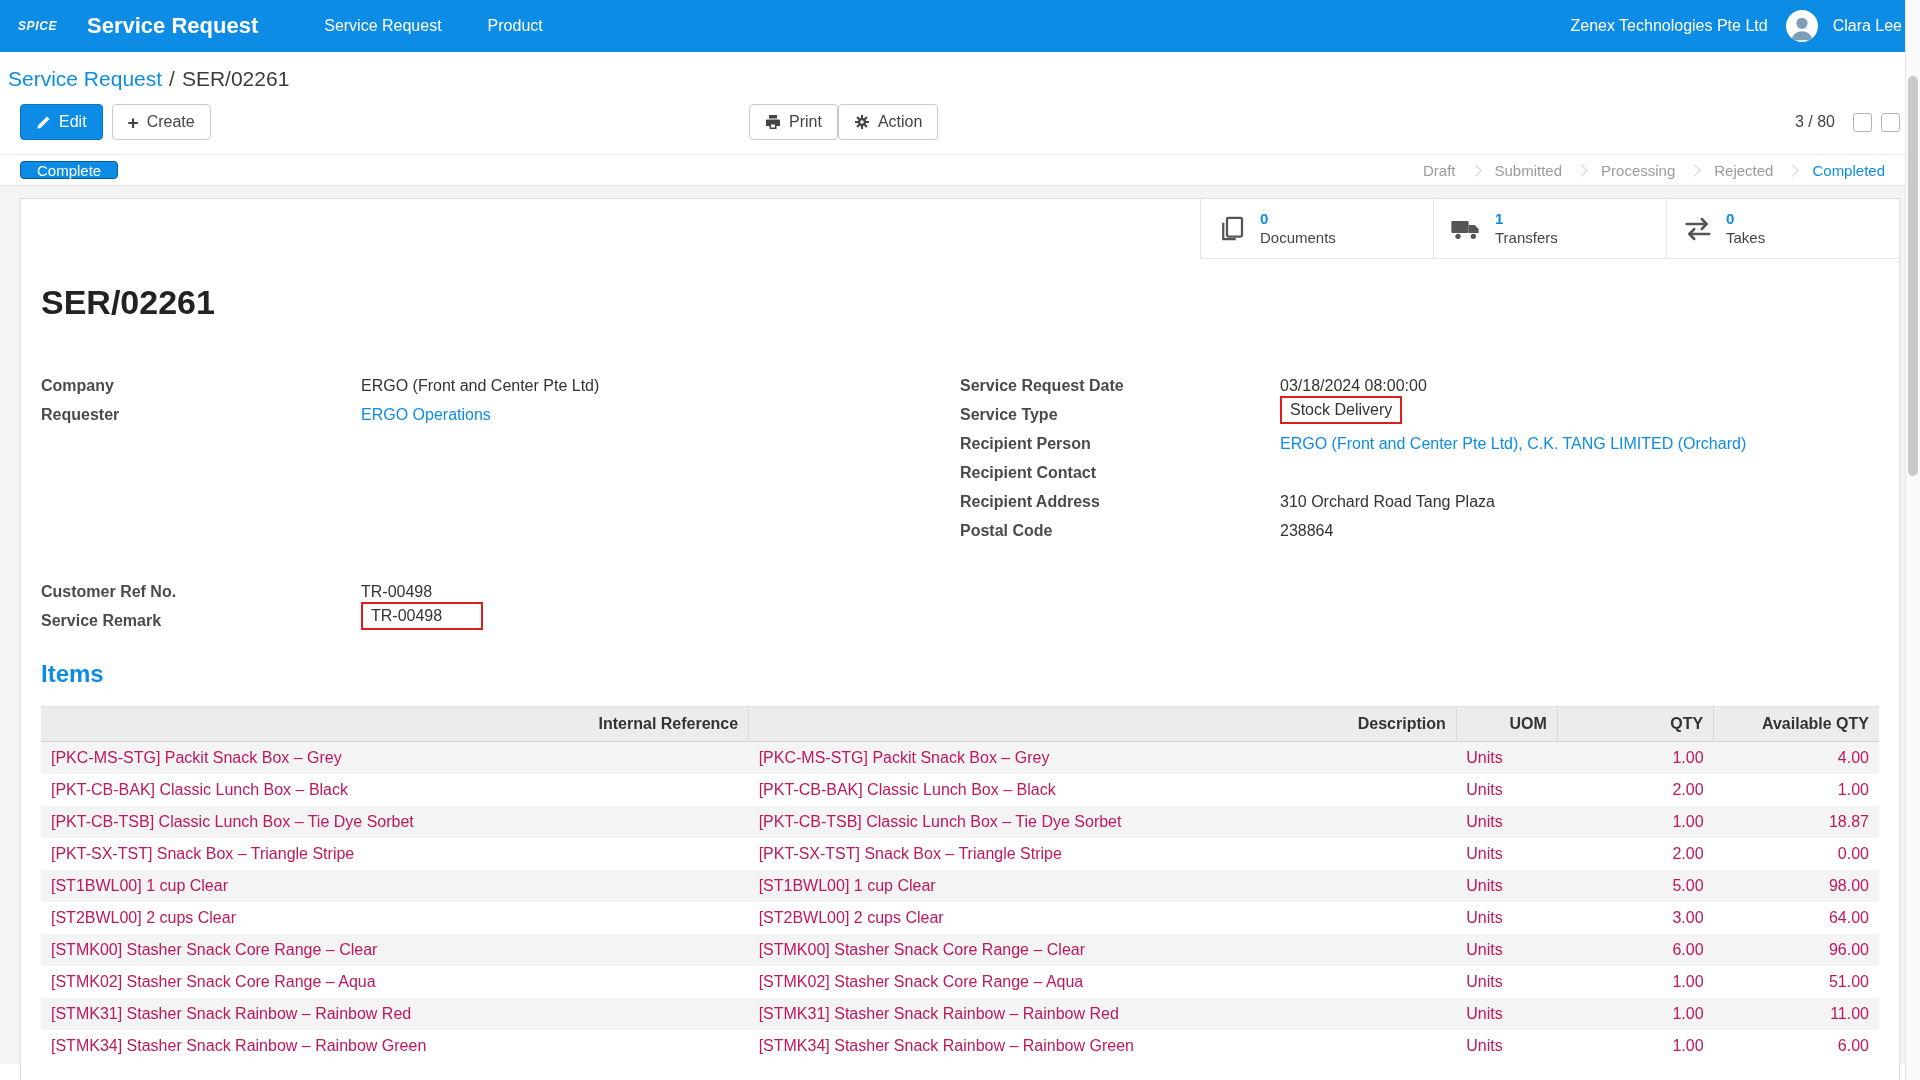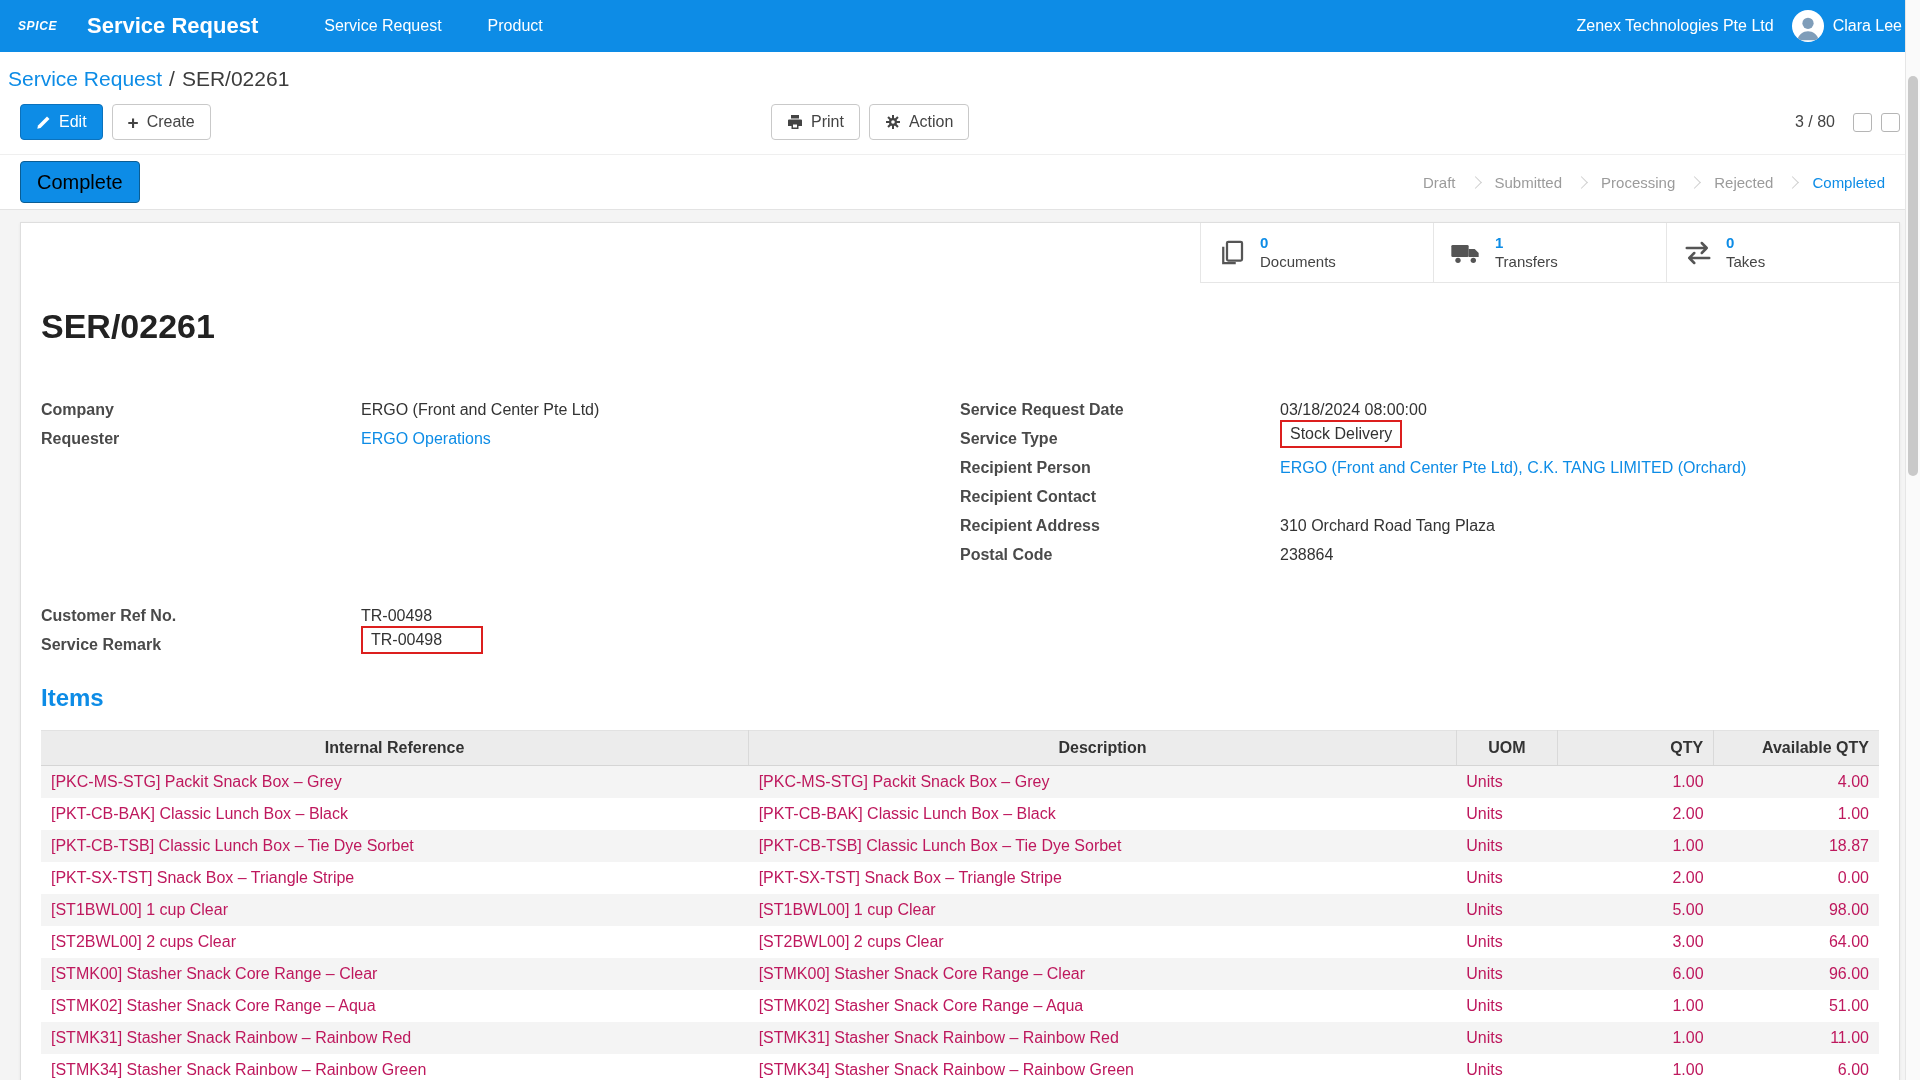--- a/index.html
+++ b/index.html
@@ -7,46 +7,46 @@
   html, body { width: 1920px; height: 1080px; overflow: hidden; }
   body { font-family: "Liberation Sans", sans-serif; background: #fff; color: #333; }
 
   
   .topbar { height: 52px; background: var(--primary); display: flex; align-items: center; padding: 0 18px; color: #fff; }
   .logo { font-size: 12px; font-weight: bold; font-style: italic; letter-spacing: .6px; }
   .app-title { font-size: 22px; font-weight: 700; margin-left: 30px; }
   .topnav { display: flex; gap: 46px; margin-left: 66px; font-size: 16px; }
   .topnav span { cursor: pointer; }
   .top-right { margin-left: auto; display: flex; align-items: center; gap: 18px; font-size: 16px; }
-  .user-menu { display: flex; align-items: center; gap: 9px; cursor: pointer; }
+  .user-menu { display: flex; align-items: center; gap: 15px; cursor: pointer; }
   .avatar { width: 32px; height: 32px; border-radius: 50%; background: #fff; display: flex; align-items: flex-end; justify-content: center; overflow: hidden; }
 
   
   .breadcrumb-row { padding: 15px 8px 5px; font-size: 21px; background: #fff; }
   .breadcrumb-link { color: var(--primary); text-decoration: none; cursor: pointer; }
   .breadcrumb-sep { color: #3c3c3c; margin: 0 7px; }
   .breadcrumb-current { color: #3c3c3c; }
 
   
   .control-row { display: flex; align-items: center; padding: 8px 20px 14px; position: relative; background: #fff; }
   .btn-group-left { display: flex; gap: 9px; }
-  .btn-group-center { position: absolute; left: 771px; display: flex; gap: 9px; }
+  .btn-group-center { position: absolute; left: 749px; display: flex; }
   .btn { display: inline-flex; align-items: center; gap: 8px; height: 36px; padding: 0 15px; font-size: 16px;
          border-radius: 4px; border: 1px solid #c9c9c9; background: #fff; color: #444; cursor: pointer; font-family: inherit; }
   .btn svg { flex: none; }
   .btn-primary { background: var(--primary); border-color: #0b72bd; color: #fff; }
   .plus-glyph { font-size: 19px; font-weight: 700; line-height: 1; }
   .pager { margin-left: auto; display: flex; align-items: center; gap: 18px; font-size: 16px; color: #444; }
   .pager-btns { display: flex; gap: 9px; }
   .square-btn { width: 19px; height: 19px; border: 1px solid #b5b5b5; border-radius: 3px; background: #fff; cursor: pointer; }
 
   
   .statusbar { display: flex; align-items: center; padding: 6px 20px; border-top: 1px solid #efefef; border-bottom: 1px solid #e3e3e3; background: #fff; }
-  .btn-complete { height: 42px; padding: 0 16px; background: var(--primary); color: #000000; border: 1px solid #0a5d94;
-                  border-radius: 4px; font-size: 20px; cursor: pointer; font-family: inherit; }
+  .btn-complete { height: 18px; padding: 0 16px; background: var(--primary); color: #ffffff; border: 1px solid #0a5d94;
+                  border-radius: 4px; font-size: 15px; cursor: pointer; font-family: inherit; }
   .stages { margin-left: auto; display: flex; align-items: center; font-size: 15px; color: #9b9b9b; }
   .stage { padding: 0 15px; cursor: pointer; }
   .stage.active { color: var(--primary); }
   .stage-sep { width: 9px; height: 9px; border-top: 1px solid #cfcfcf; border-right: 1px solid #cfcfcf; transform: rotate(45deg); flex: none; }
 
   
   .sheet-wrap { background: #f4f4f4; height: 878px; padding: 12px 20px 0; }
   .sheet { background: #fff; border: 1px solid #dedede; box-shadow: 0 1px 3px rgba(0,0,0,.06); min-height: 1400px; padding: 0 20px 40px; }
   .stat-row { display: flex; justify-content: flex-end; margin: 0 -20px; }
   .stat-btn { width: 233px; height: 60px; display: flex; align-items: center; gap: 13px; padding: 0 16px;
@@ -62,21 +62,21 @@
   .frow { display: flex; align-items: flex-end; min-height: 29px; }
   .flabel { width: 320px; flex: none; font-weight: 700; color: #4a4a4a; }
   .fvalue { color: #333; }
   a.fvalue { color: var(--primary); text-decoration: none; cursor: pointer; }
   .fspacer { height: 148px; }
   .red-box { border: 2px solid var(--annotation); padding: 3px 8px; display: inline-block; margin-top: -4px; }
   .red-box.wide { min-width: 122px; }
 
   .items-title { color: var(--primary); font-size: 24px; font-weight: 700; margin: 30px 0 18px; }
   table.items { width: 100%; border-collapse: collapse; font-size: 16px; table-layout: fixed; }
-  .items th { background: #ececec; text-align: center; font-weight: 700; color: #333; padding: 8px 10px;
+  .items th { background: #ececec; text-align: right; font-weight: 700; color: #333; padding: 8px 10px;
               border-top: 1px solid #e2e2e2; border-bottom: 1px solid #d5d5d5; border-right: 1px solid #d9d9d9; }
   .items th:last-child { border-right: none; }
   .items td { padding: 7px 10px; color: #be185d; overflow: hidden; white-space: nowrap; }
   .items tbody tr { cursor: pointer; }
   .items tbody tr:nth-child(odd) { background: #f4f4f4; }
   .items .num { text-align: right; }
 
   
   .scrollbar { position: fixed; top: 0; right: 0; width: 15px; height: 1080px; background: #fafafa; border-left: 1px solid #e6e6e6; z-index: 50; }
   .scroll-thumb { position: absolute; left: 2px; top: 76px; width: 10px; height: 400px; background: #c9c9c9; border-radius: 5px; cursor: pointer; }

